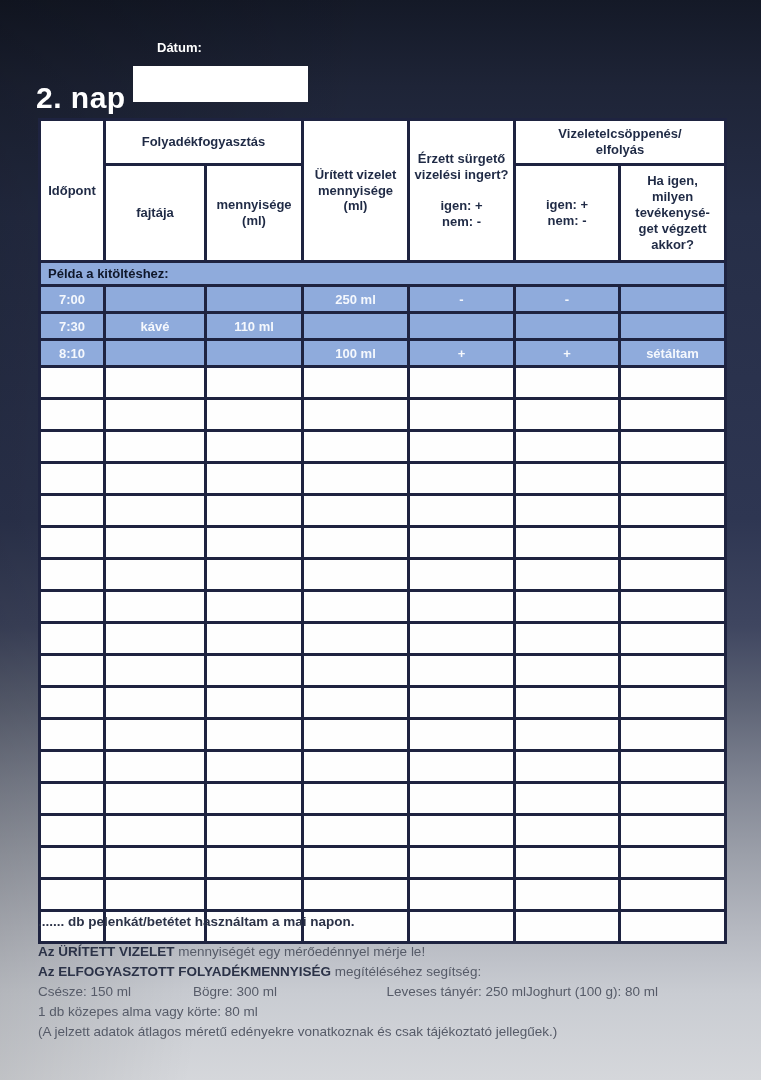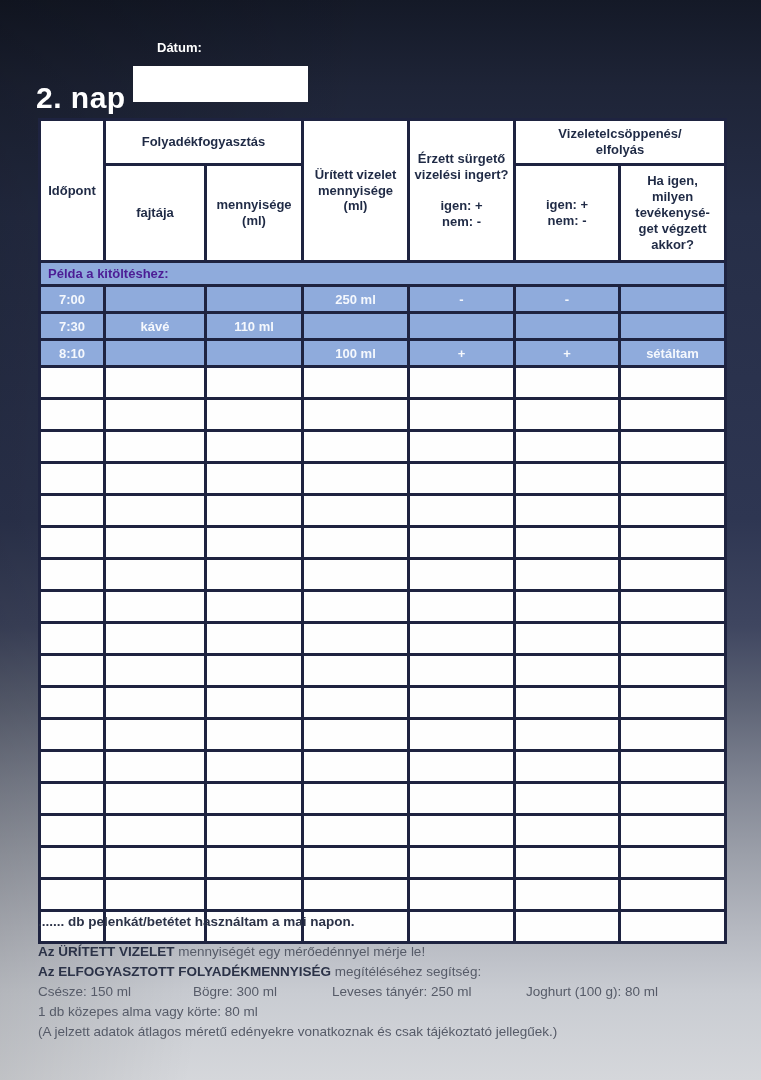--- a/index.html
+++ b/index.html
@@ -57,21 +57,21 @@
     background:#ffffff;
     color:#1f2a45;
     font-size:13px;
     line-height:1.22;
     white-space:pre-line;
   }
   .diary .hrow1 th{height:40px;}
   .diary .hrow2 th{height:92px;}
   .pelda-band td{
     background:#8fabdc;
-    color:#4c1d95;
+    color:#0f172a;
     font-size:13px;
     text-align:left;
     padding:2px 7px;
     height:17px;
   }
   .example-row td{
     background:#8fabdc;
     color:#f5f8fd;
     font-size:13px;
     height:22px;
@@ -85,21 +85,21 @@
     position:absolute;left:38px;top:912px;width:690px;
     color:#565b68;font-size:13.5px;line-height:20px;
   }
   .footer .pads-line{
     color:#2b3247;font-weight:bold;margin-bottom:10px;
   }
   .footer .bold-seg{color:#2b3247;font-weight:bold;}
   .portions-line{display:flex;}
   .portions-line span:nth-child(1){width:155px;}
   .portions-line span:nth-child(2){width:139px;}
-  .portions-line span:nth-child(3){width:194px;}
+  .portions-line span:nth-child(3){width:194px;text-align:right;}
 </style>
 </head>
 <body>
 
 <div class="page">
 
   <div class="day-label">2. nap</div>
   <div class="date-label">Dátum:</div>
   <div class="date-box"></div>
 

